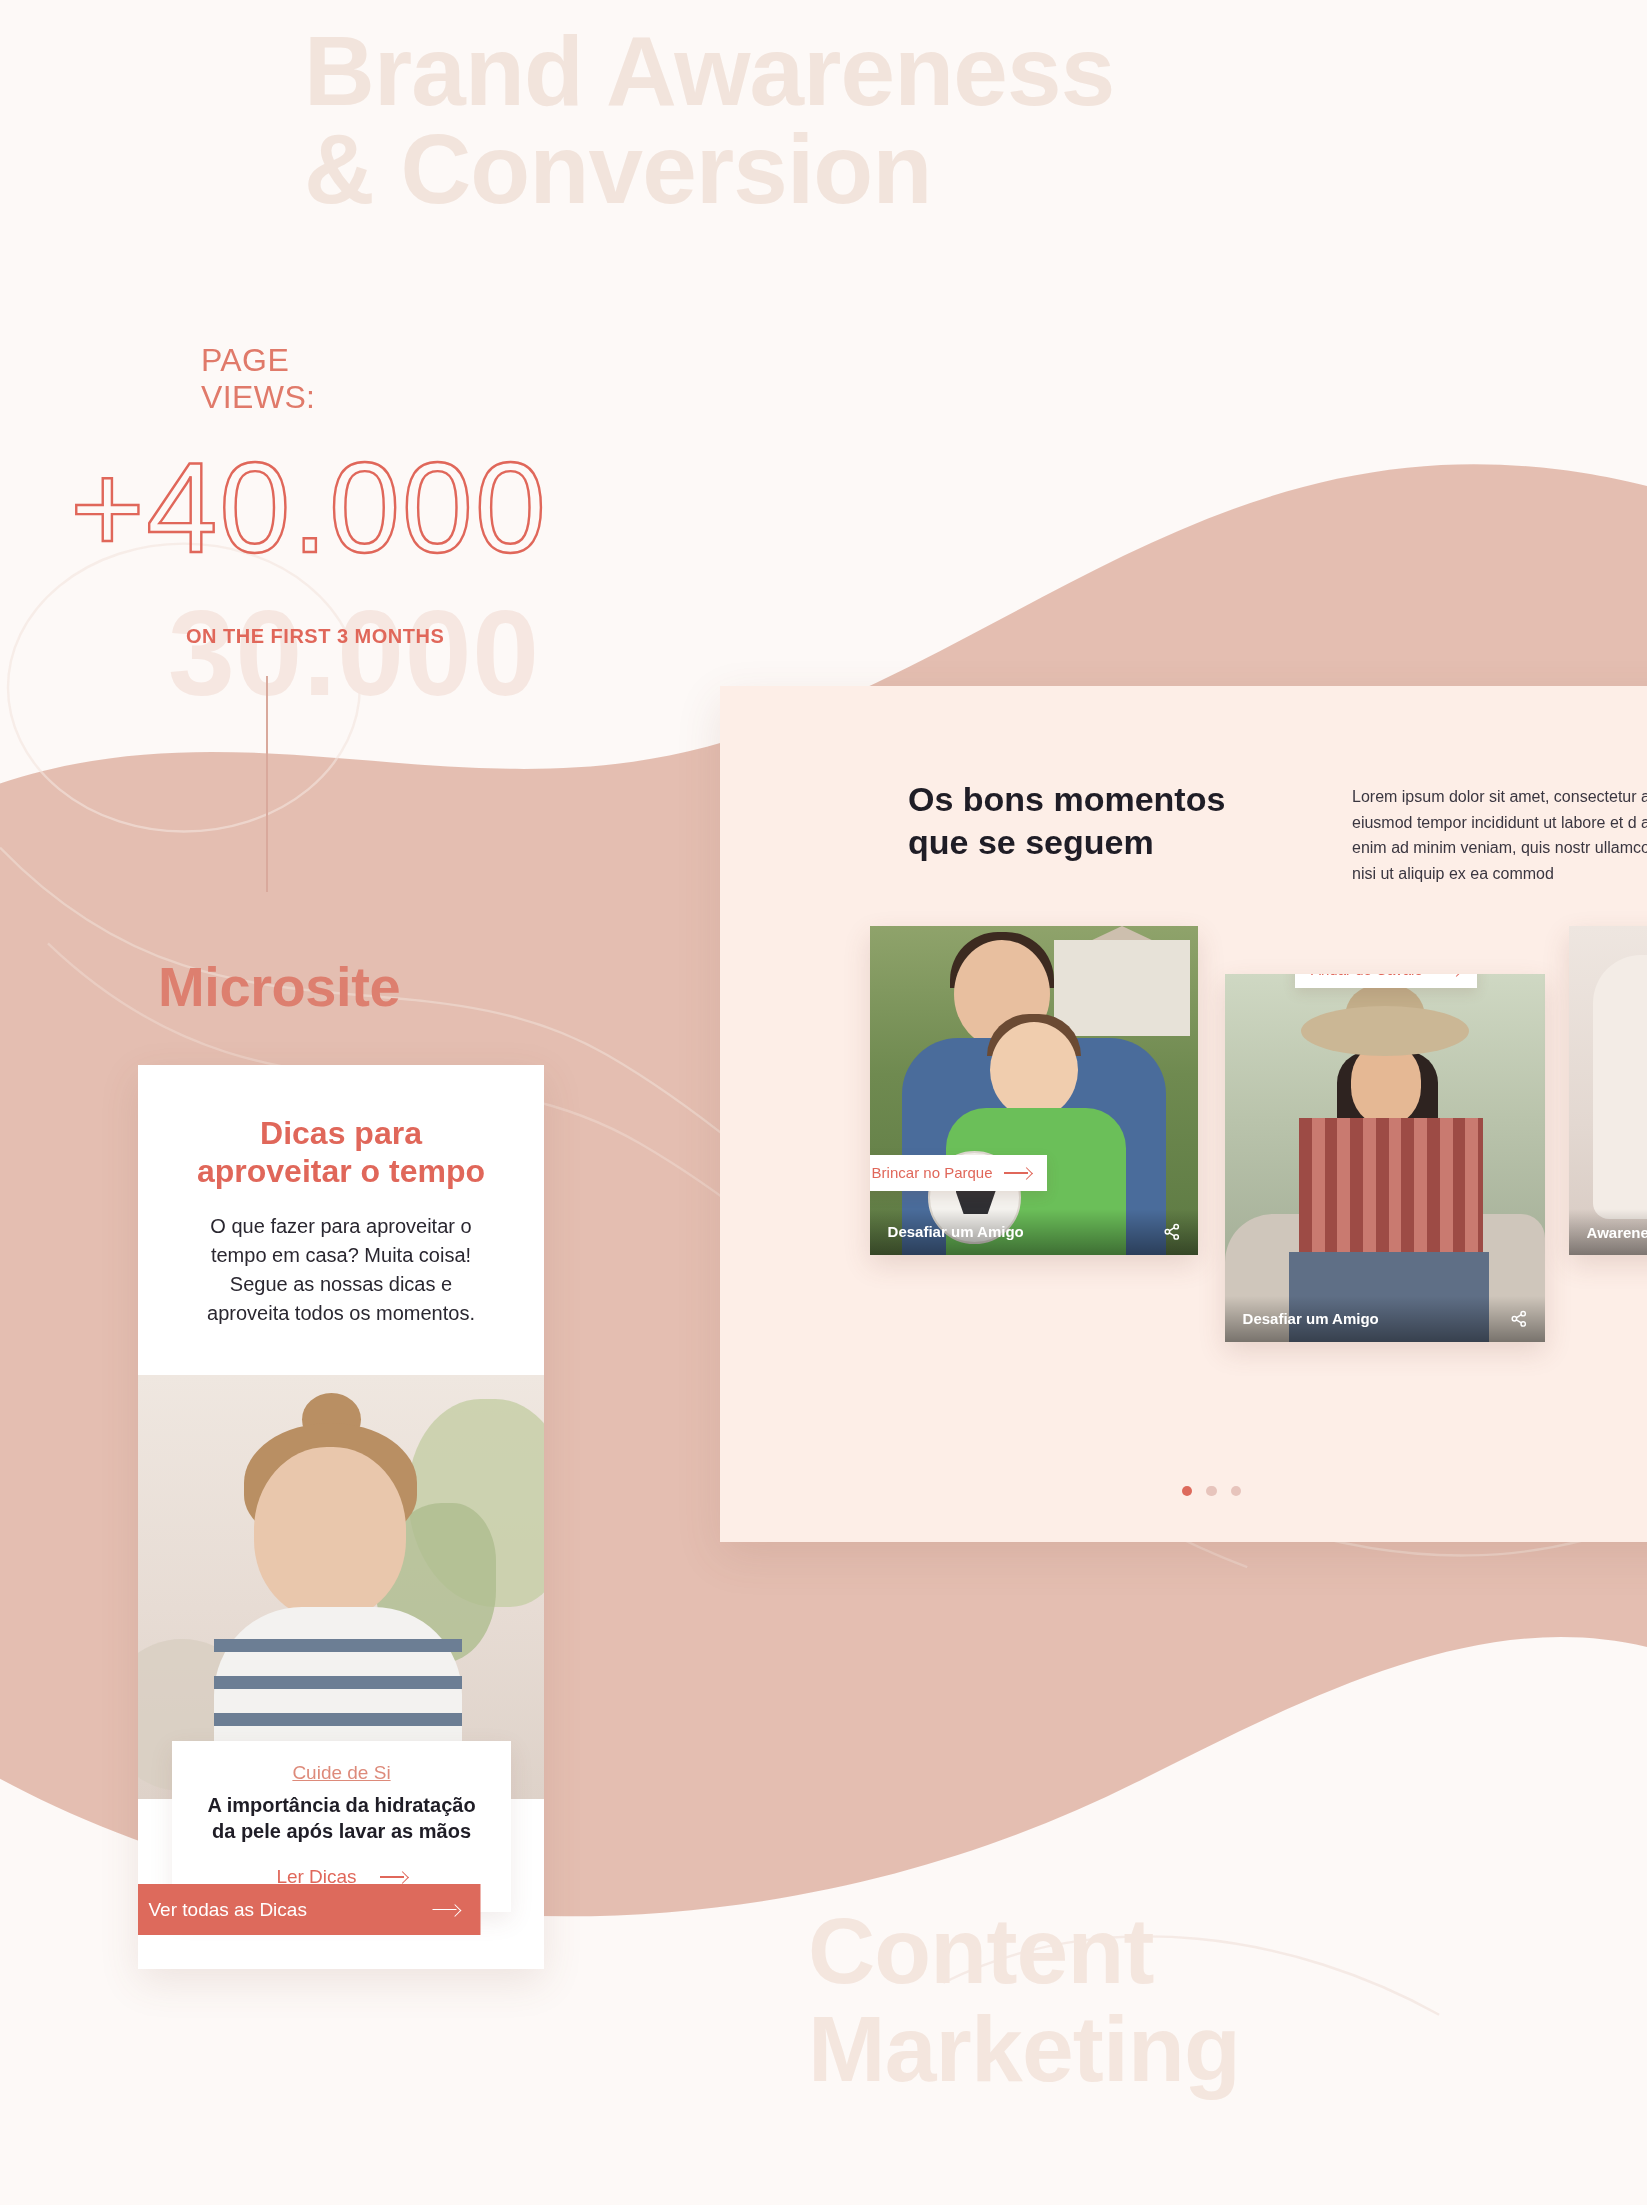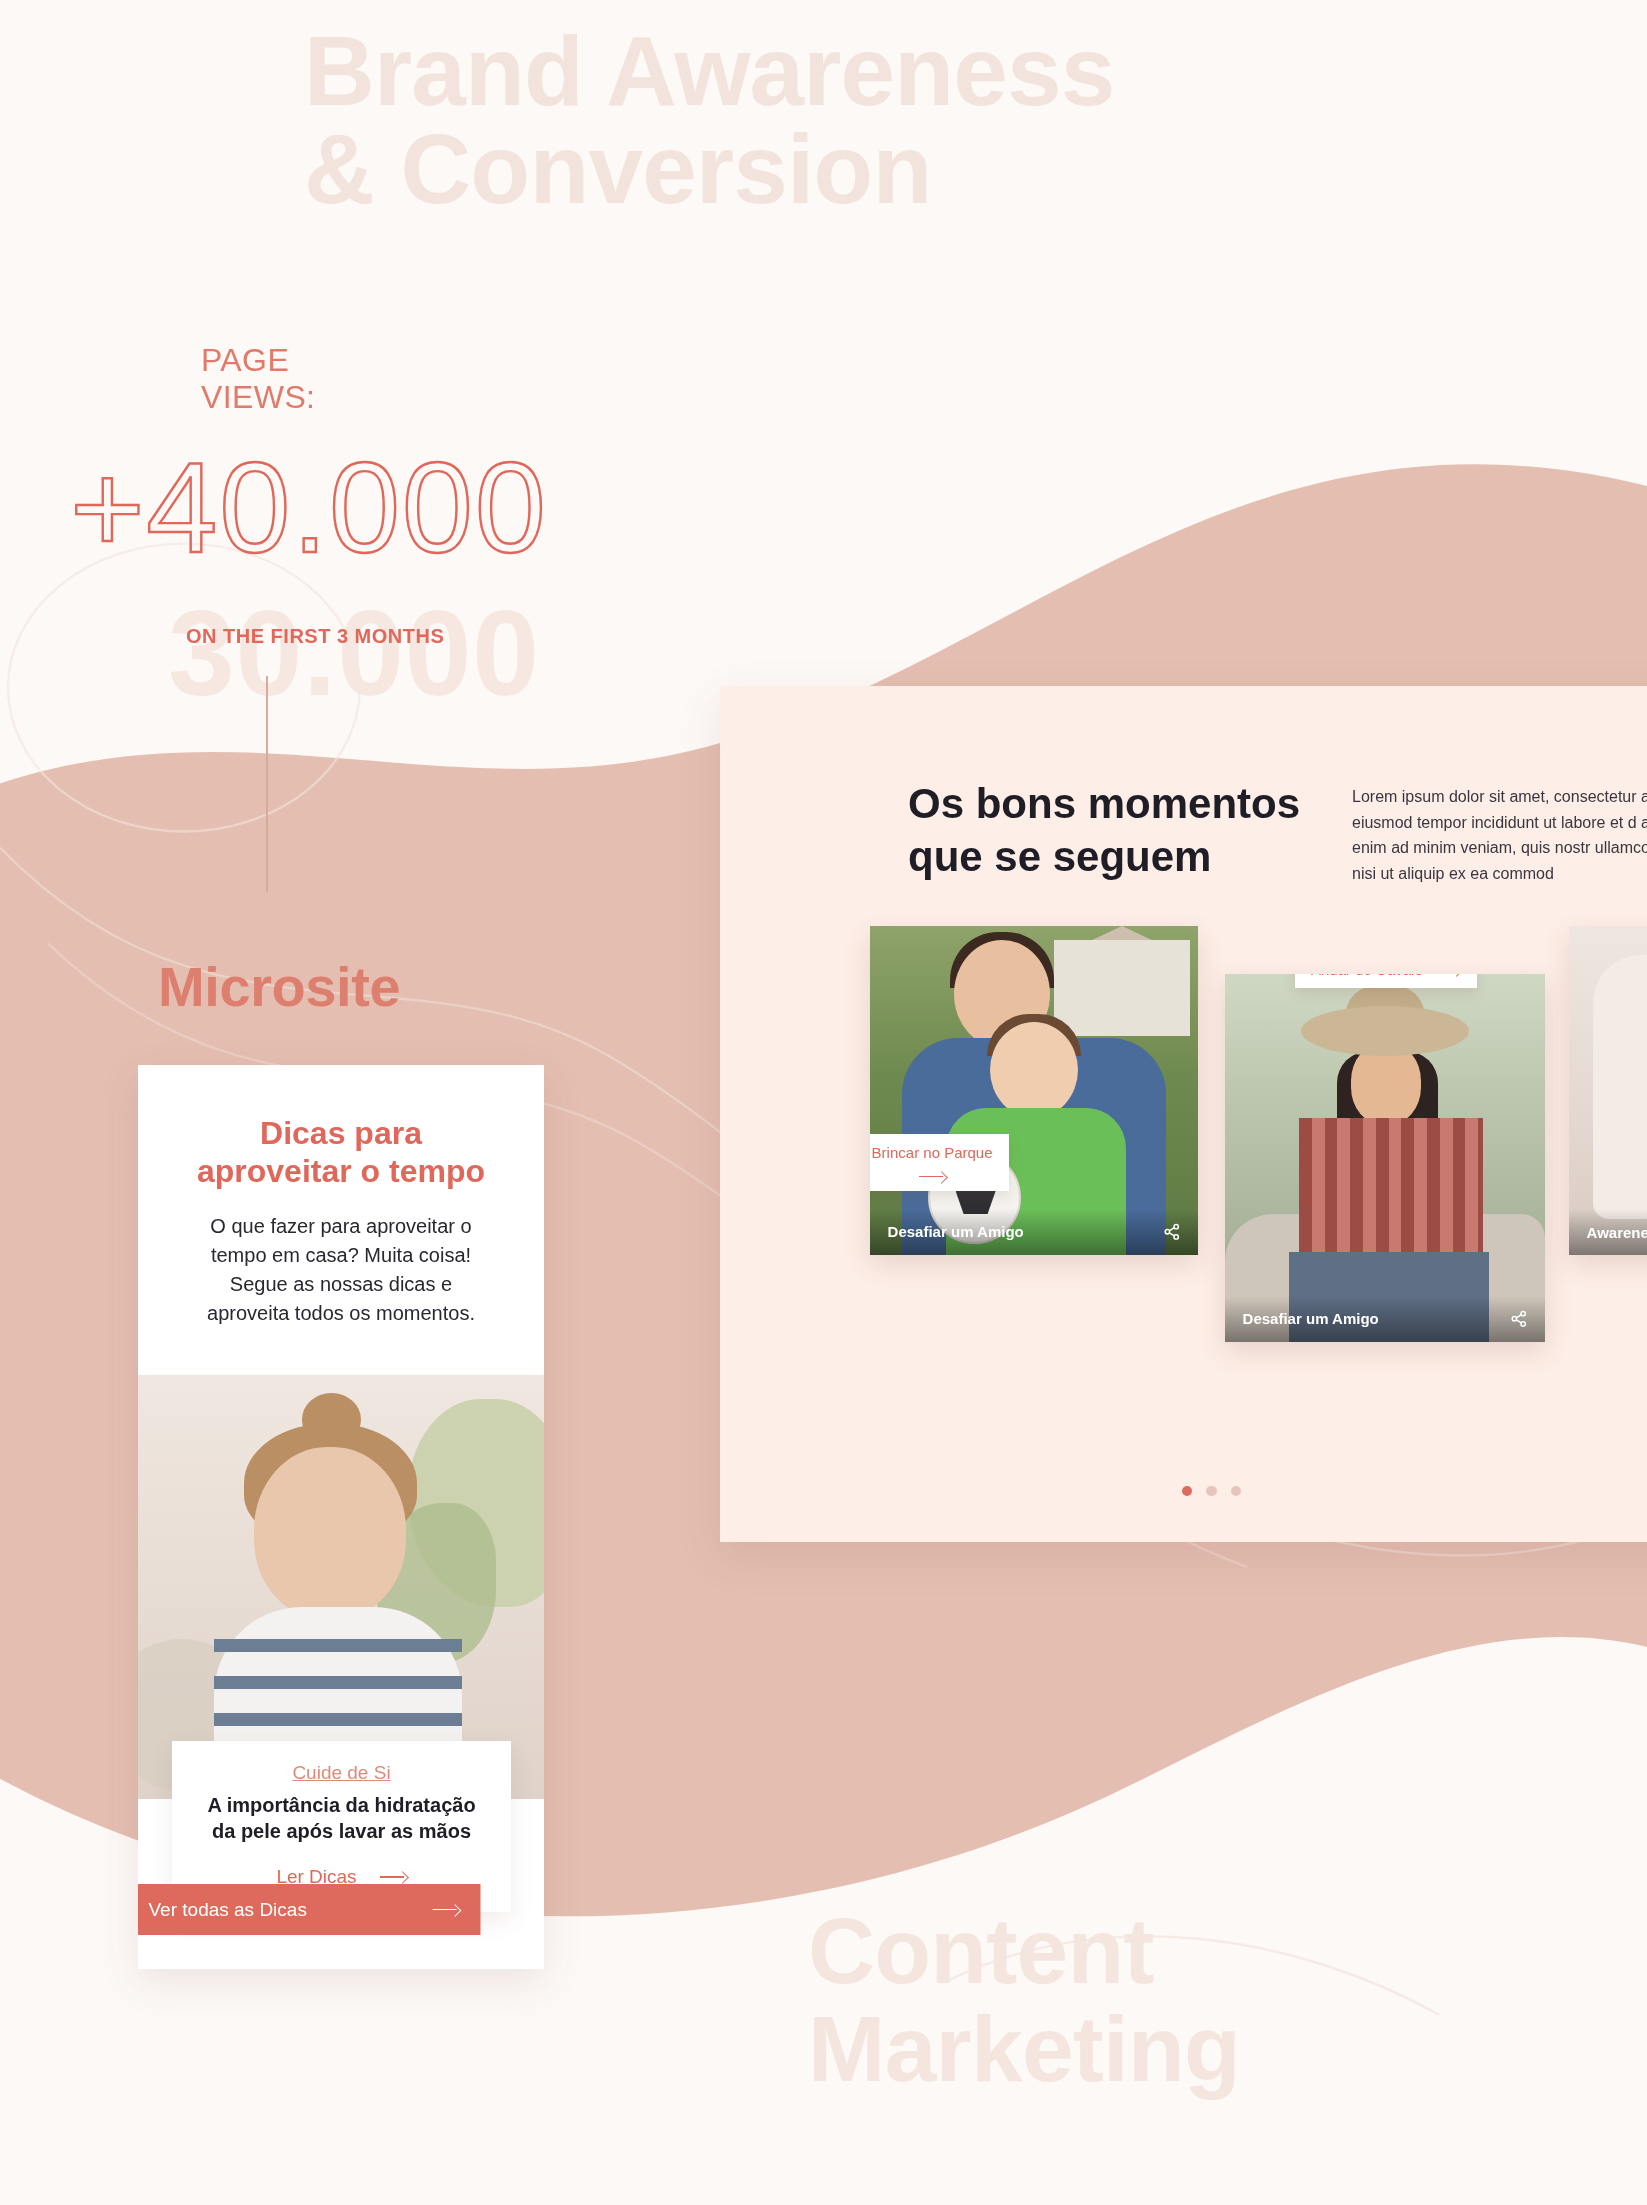--- a/index.html
+++ b/index.html
@@ -198,21 +198,21 @@
     width: 983px;
     height: 856px;
     background: #fdeee7;
     box-shadow: 0 14.4px 43px rgba(120,70,55,.12);
     overflow: hidden;
   }
   .dk-title {
     position: absolute;
     left: 188px;
     top: 92px;
-    font-size: 42px;
+    font-size: 34px;
     line-height: 1.25;
     font-weight: 700;
     color: #1f1d26;
     width: 416px;
   }
   .dk-para {
     position: absolute;
     left: 632px;
     top: 98px;
     width: 368px;
@@ -387,21 +387,21 @@
           <div class="roof"></div>
           <div class="house"></div>
           <div class="dadhair"></div>
           <div class="dadhead"></div>
           <div class="dadbody"></div>
           <div class="kidhair"></div>
           <div class="kidhead"></div>
           <div class="kidbody"></div>
           <div class="ball"></div>
         </div>
-        <div class="tagbtn" style="left:-14.4px; bottom:64px;flex-direction:column;">
+        <div class="tagbtn" style="left:-14.4px; bottom:64px;">
           <span>Brincar no Parque</span>
           <span class="arrow"></span>
         </div>
         <div class="sharebar">
           <span>Desafiar um Amigo</span>
           <svg width="17.6" height="17.6" viewBox="0 0 24 24" fill="none" stroke="#fff" stroke-width="2">
             <circle cx="18" cy="5" r="3"></circle>
               <circle cx="6" cy="12" r="3"></circle>
               <circle cx="18" cy="19" r="3"></circle>
             <line x1="8.6" y1="10.6" x2="15.4" y2="6.4"></line>

